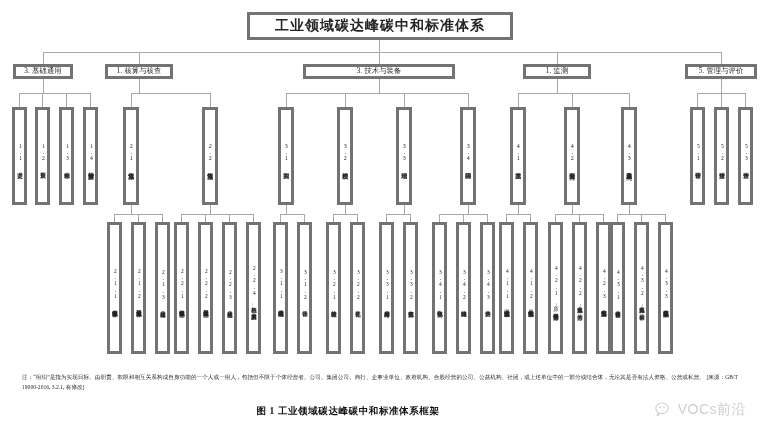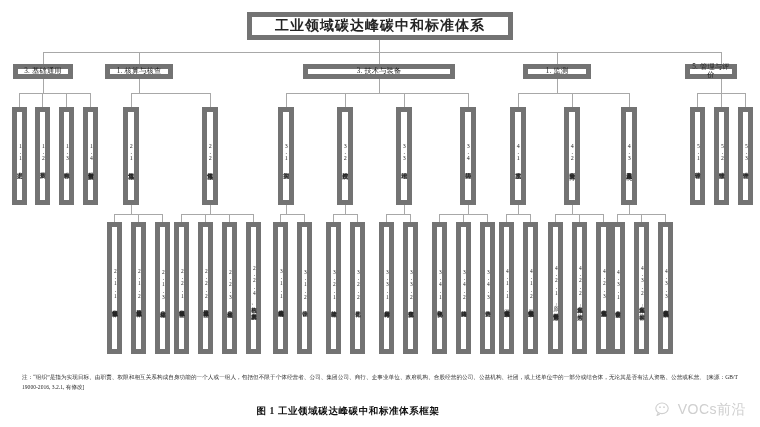--- a/index.html
+++ b/index.html
@@ -10,21 +10,21 @@
     color:#1a1a1a;
     position:relative;
     overflow:hidden;
   }
   #chart{position:absolute;left:0;top:0;width:760px;height:427px;}
 
   
   .node{
     position:absolute;
     box-sizing:border-box;
-    border:5px solid #737373;
+    border:3px solid #737373;
     background:#ffffff;
     display:flex;
     align-items:center;
     justify-content:center;
     text-align:center;
     line-height:1.05;
     color:#242424;
   }
   .node.h{            
     writing-mode:horizontal-tb;
@@ -93,21 +93,21 @@
 <div class="ln lnv" style="left:43px;top:52px;height:12px;"></div>
 <div class="ln lnv" style="left:139px;top:52px;height:12px;"></div>
 <div class="ln lnv" style="left:379px;top:52px;height:12px;"></div>
 <div class="ln lnv" style="left:557px;top:52px;height:12px;"></div>
 <div class="ln lnv" style="left:721px;top:52px;height:12px;"></div>
 
 <div class="node h lvl2" style="left:13px;top:64px;width:60px;height:15px;">3. 基础通用</div>
 <div class="node h lvl2" style="left:105px;top:64px;width:68px;height:15px;">1. 核算与核查</div>
 <div class="node h lvl2" style="left:303px;top:64px;width:152px;height:15px;">3. 技术与装备</div>
 <div class="node h lvl2" style="left:523px;top:64px;width:68px;height:15px;">1. 监测</div>
-<div class="node h lvl2" style="left:685px;top:64px;width:52px;height:15px;">5. 管理与评价</div>
+<div class="node h lvl2" style="left:685px;top:64px;width:72px;height:15px;">5. 管理与评价</div>
 
 <div class="ln lnv" style="left:43px;top:79px;height:14px;"></div>
 <div class="ln lnh" style="left:19px;top:93px;width:71px;"></div>
 <div class="ln lnv" style="left:19px;top:93px;height:14px;"></div>
 <div class="ln lnv" style="left:42px;top:93px;height:14px;"></div>
 <div class="ln lnv" style="left:66px;top:93px;height:14px;"></div>
 <div class="ln lnv" style="left:90px;top:93px;height:14px;"></div>
 
 <div class="node v lvl1col" style="left:12px;top:107px;width:15px;height:98px;">1.1 术语定义</div>
 <div class="node v lvl1col" style="left:35px;top:107px;width:15px;height:98px;">1.2 数据质量</div>

